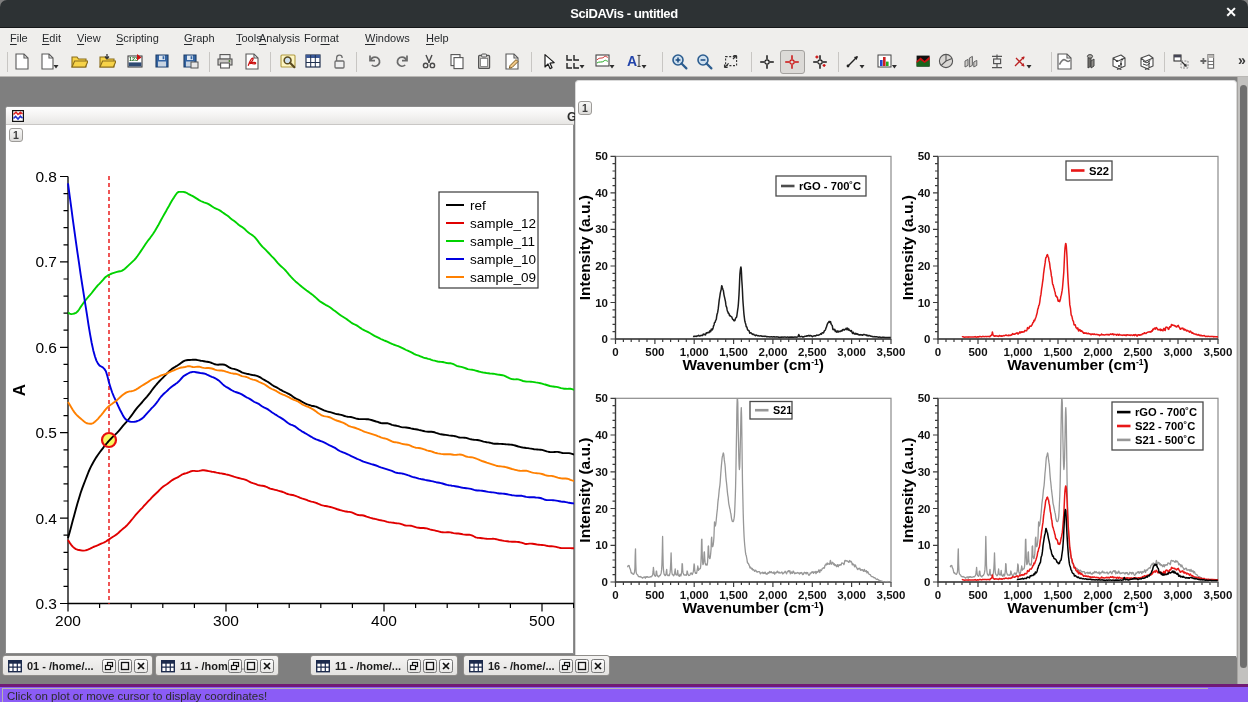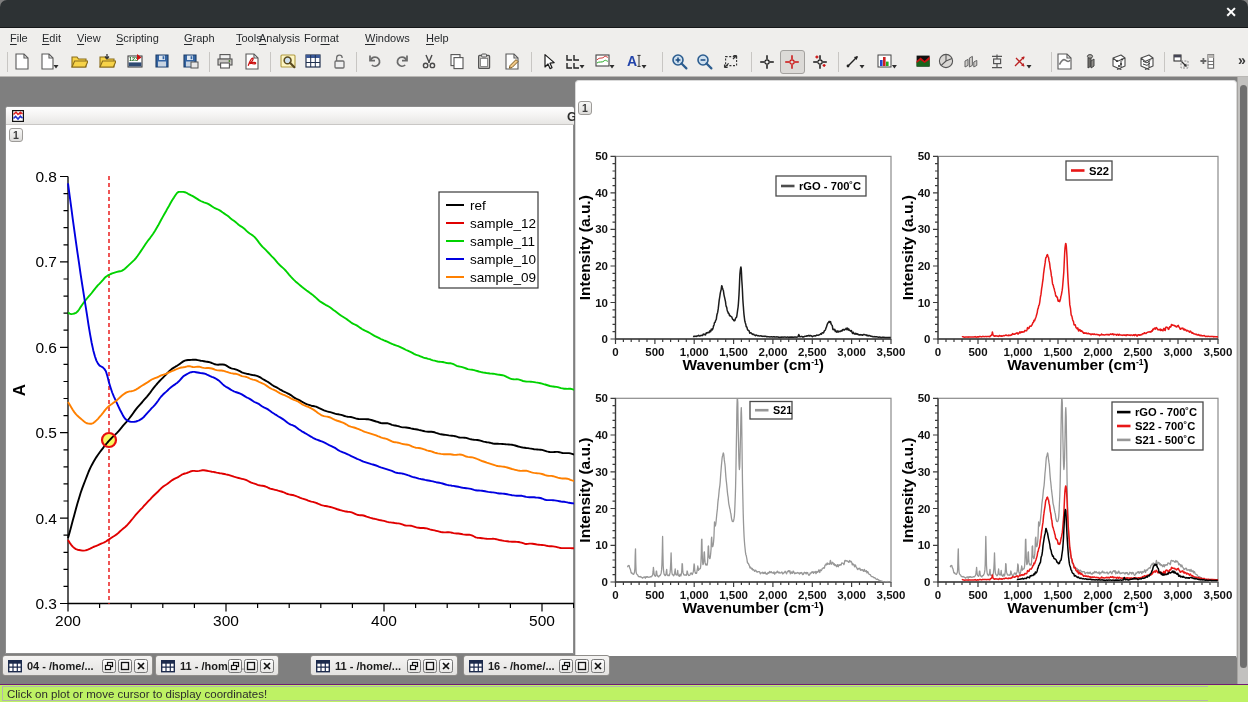--- a/index.html
+++ b/index.html
@@ -31,30 +31,31 @@
 .wbtn{position:absolute;top:1.5px;width:15px;height:14px;border:1px solid #1e4f8c;border-radius:3.5px;
 background:linear-gradient(#66a0e0,#3a78c2);color:#fff}
 .layerbtn{position:absolute;width:14px;height:14px;background:linear-gradient(#f8f8f7,#dcdbd9);
 border:1px solid #9d9b98;border-radius:3px;font-size:10.5px;font-weight:bold;color:#3c3c3c;
 text-align:center;line-height:12px}
 .tsk{position:absolute;top:655px;height:21px;background:linear-gradient(#f4f3f2,#e4e3e1);
 border:1px solid #8f8d8a;border-radius:3px}
 .tsk .txt{position:absolute;left:24px;top:4px;font-size:11px;font-weight:bold;color:#1c1c1c;white-space:nowrap}
 .mbtn{position:absolute;top:3px;width:14px;height:14px;background:linear-gradient(#fcfcfc,#e8e7e5);
 border:1px solid #777;border-radius:2.5px}
-#statusbar{position:absolute;left:0;top:684px;width:1248px;height:18px;background:#bef264;border-top:1px solid #701a75}
+#statusbar{position:absolute;left:0;top:684px;width:1248px;height:18px;background:#8b5cf6;border-top:3px solid #701a75}
 #statusbar .in{position:absolute;left:2px;top:1px;width:1206px;height:15px;border:1px solid #b5b3b0;border-right:none}
 #statusbar .txt{position:absolute;left:7px;top:2.5px;font-size:11.5px;color:#2b2b2b}
 #scroll{position:absolute;right:0;top:0;width:11px;height:607px;background:#c2c1bf;border-left:1px solid #a6a4a1}
 #scroll .th{position:absolute;left:2px;top:8px;width:7px;height:583px;background:#6f6f6f;border-radius:4px}
 svg{position:absolute;left:0;top:0}
 text{font-family:"Liberation Sans",sans-serif;-webkit-font-smoothing:antialiased}
 </style></head><body>
 
 <div id="titlebar">
+    <div class="t">SciDAVis - untitled</div>
     <div class="x">✕</div>
   </div>
 <div id="menubar">
     <span style="left:10px"><u>F</u>ile</span>
     <span style="left:42px"><u>E</u>dit</span>
     <span style="left:77px"><u>V</u>iew</span>
     <span style="left:116px"><u>S</u>cripting</span>
     <span style="left:184px"><u>G</u>raph</span>
     <span style="left:236px"><u>T</u>ools</span>
     <span style="left:259px"><u>A</u>nalysis</span>
@@ -439,21 +440,21 @@
     </div>
 </div>
 <div class="tsk" style="left:2px;width:151px">
 <div class="abs" style="left:5px;top:3px">
       <svg width="14" height="14" viewBox="0 0 14 14">
         <rect x="0.7" y="1.7" width="12.6" height="11" fill="#fff" stroke="#1d2b4d" stroke-width="1.4"></rect>
         <rect x="0.7" y="1.7" width="12.6" height="3" fill="#1d2b4d"></rect>
         <path d="M5,1.7 v11 M9.3,1.7 v11 M0.7,8.2 h12.6" stroke="#1d2b4d" stroke-width="1.2"></path>
       </svg>
     </div>
-<div class="txt">04 - /home/...</div>
+<div class="txt">01 - /home/...</div>
     <div class="mbtn" style="right:36px">
       <svg width="12" height="12">
         <rect x="4.5" y="2.5" width="5" height="4" fill="none" stroke="#111" stroke-width="1.2"></rect>
         <rect x="2.5" y="5.5" width="5" height="4" fill="#fff" stroke="#111" stroke-width="1.2"></rect>
       </svg>
     </div>
     <div class="mbtn" style="right:20px">
       <svg width="12" height="12">
         <rect x="2.5" y="2.5" width="7" height="7" fill="none" stroke="#111" stroke-width="1.3"></rect>
       </svg>

